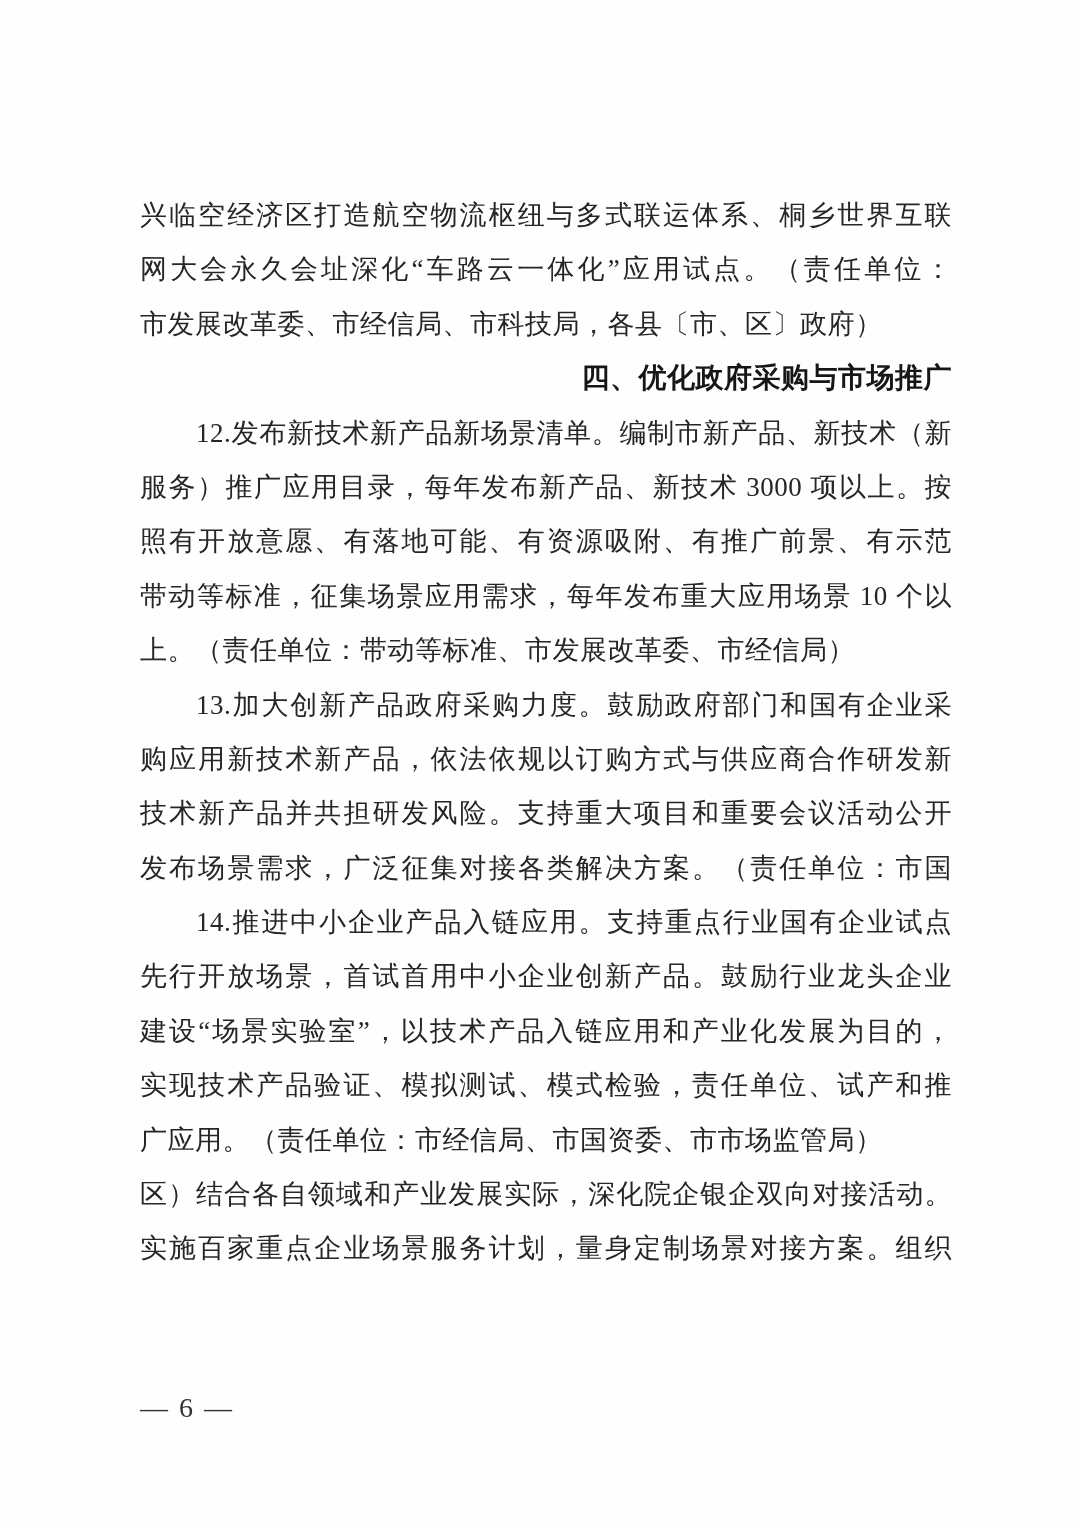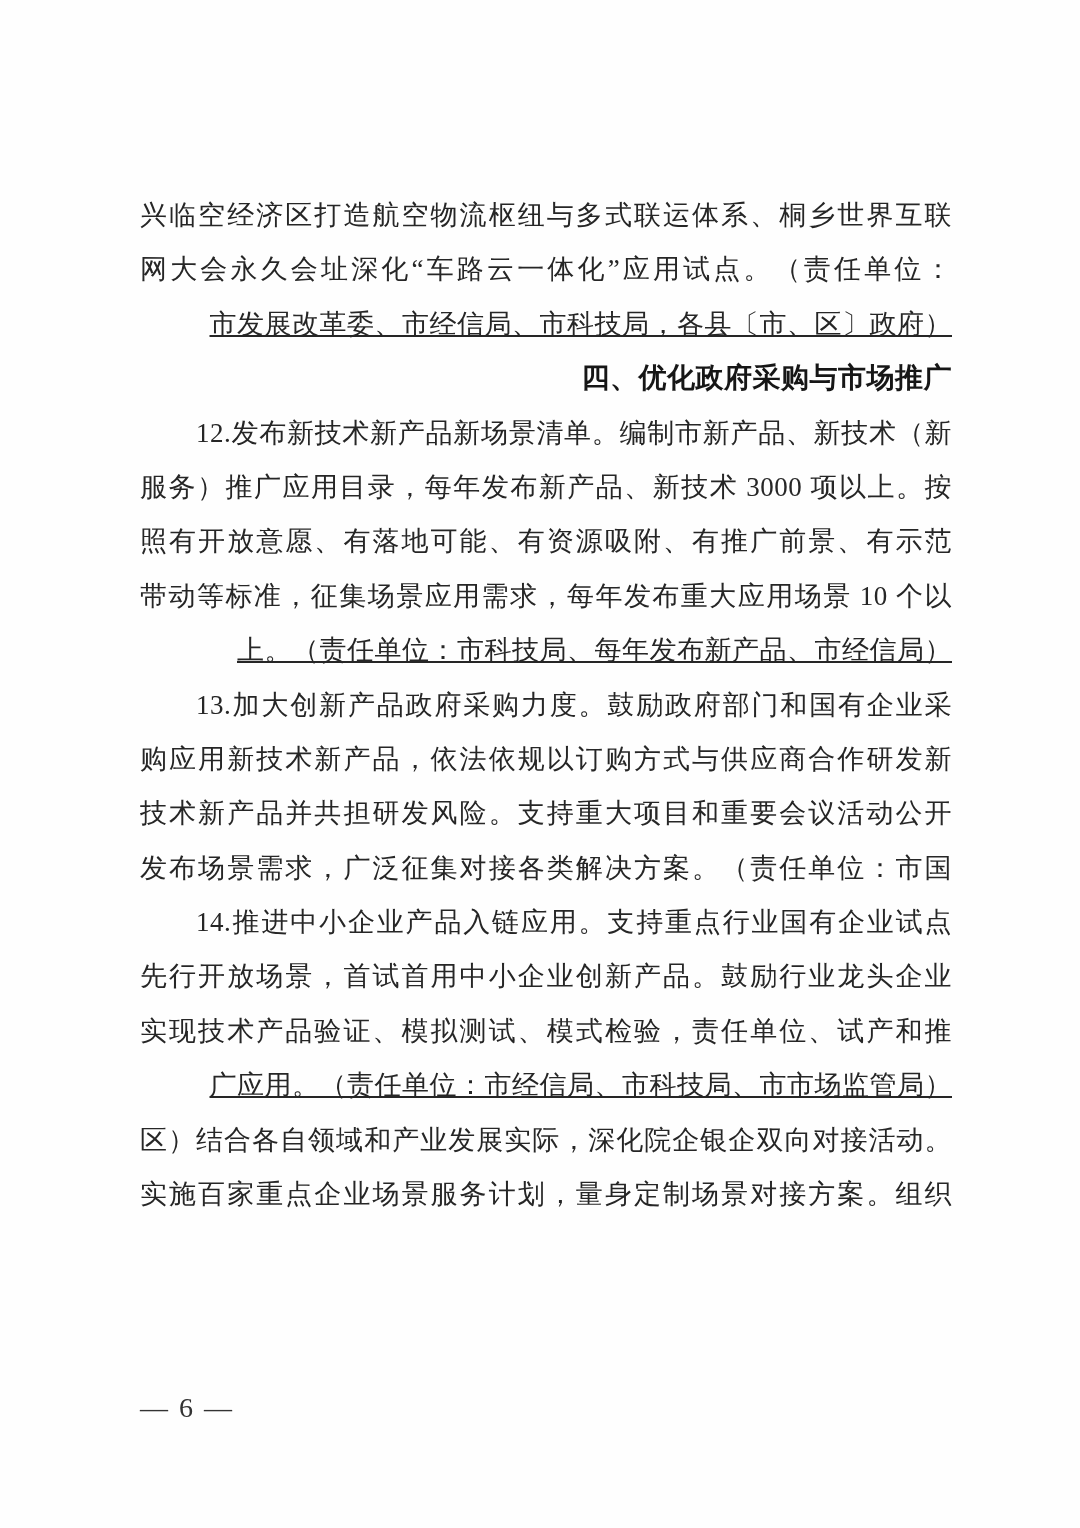--- a/index.html
+++ b/index.html
@@ -40,22 +40,21 @@
     text-indent: 56px;
   }
   .line[data-style="heading"] {
     font-family: "Liberation Sans", "DejaVu Sans", sans-serif;
     font-weight: 700;
     color: #161616;
     text-indent: 56px;
     font-size: 28px;
   }
   .line[data-style="end"] {
-    text-align: right;
-    text-decoration: underline;
+    text-align: left;
   }
   .page-number {
     position: absolute;
     top: 1388px;
     left: 140px;
     font-size: 28px;
     line-height: 40px;
     color: #333333;
     letter-spacing: 2px;
   }
@@ -66,26 +65,27 @@
 <div class="page">
   <div class="content">
     <div class="line" data-style="full">兴临空经济区打造航空物流枢纽与多式联运体系、桐乡世界互联</div>
     <div class="line" data-style="full">网大会永久会址深化“车路云一体化”应用试点。（责任单位：</div>
     <div class="line" data-style="end">市发展改革委、市经信局、市科技局，各县〔市、区〕政府）</div>
     <div class="line" data-style="heading">四、优化政府采购与市场推广</div>
     <div class="line" data-style="full-indent">12.发布新技术新产品新场景清单。编制市新产品、新技术（新</div>
     <div class="line" data-style="full">服务）推广应用目录，每年发布新产品、新技术 3000 项以上。按</div>
     <div class="line" data-style="full">照有开放意愿、有落地可能、有资源吸附、有推广前景、有示范</div>
     <div class="line" data-style="full">带动等标准，征集场景应用需求，每年发布重大应用场景 10 个以</div>
-    <div class="line" data-style="end">上。（责任单位：市科技局、每年发布新产品、市经信局）</div>
+    <div class="line" data-style="end">上。（责任单位：带动等标准、市发展改革委、市经信局）</div>
     <div class="line" data-style="full-indent">13.加大创新产品政府采购力度。鼓励政府部门和国有企业采</div>
     <div class="line" data-style="full">购应用新技术新产品，依法依规以订购方式与供应商合作研发新</div>
     <div class="line" data-style="full">技术新产品并共担研发风险。支持重大项目和重要会议活动公开</div>
     <div class="line" data-style="full">发布场景需求，广泛征集对接各类解决方案。（责任单位：市国</div>
     <div class="line" data-style="full-indent">14.推进中小企业产品入链应用。支持重点行业国有企业试点</div>
     <div class="line" data-style="full">先行开放场景，首试首用中小企业创新产品。鼓励行业龙头企业</div>
+    <div class="line" data-style="full">建设“场景实验室”，以技术产品入链应用和产业化发展为目的，</div>
     <div class="line" data-style="full">实现技术产品验证、模拟测试、模式检验，责任单位、试产和推</div>
-    <div class="line" data-style="end">广应用。（责任单位：市经信局、市科技局、市市场监管局）</div>
+    <div class="line" data-style="end">广应用。（责任单位：市经信局、市国资委、市市场监管局）</div>
     <div class="line" data-style="full">区）结合各自领域和产业发展实际，深化院企银企双向对接活动。</div>
     <div class="line" data-style="full">实施百家重点企业场景服务计划，量身定制场景对接方案。组织</div>
   </div>
   <div class="page-number">— 6 —</div>
 </div>
 
 </body></html>

